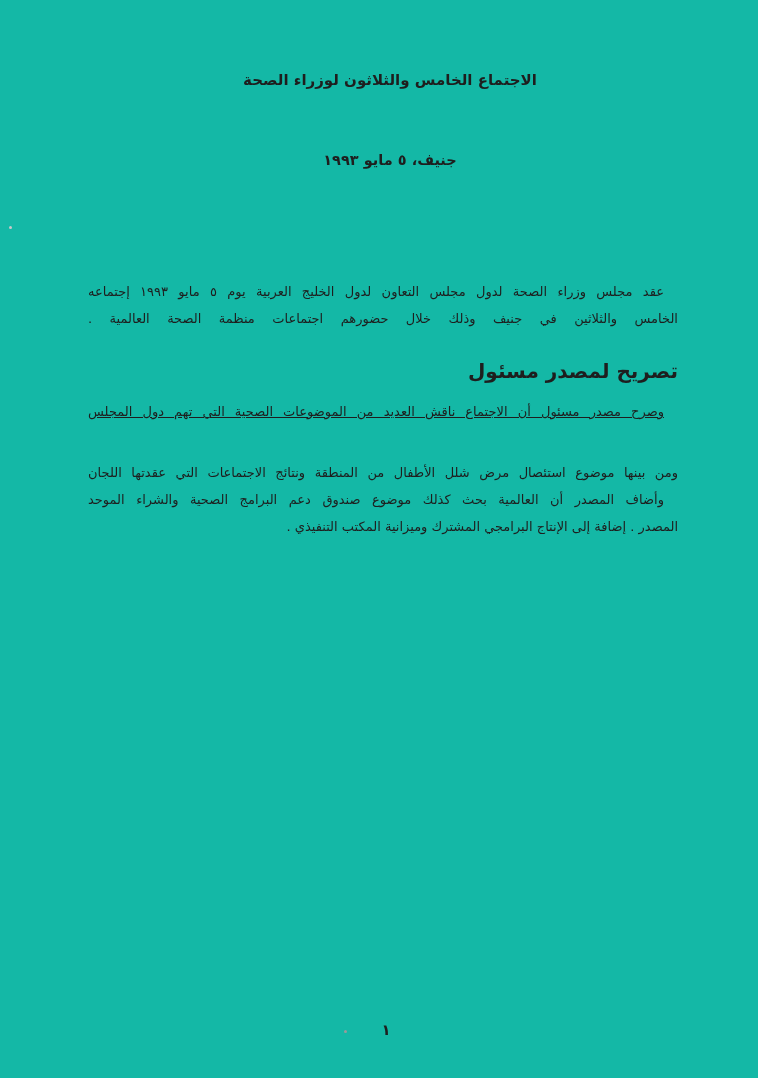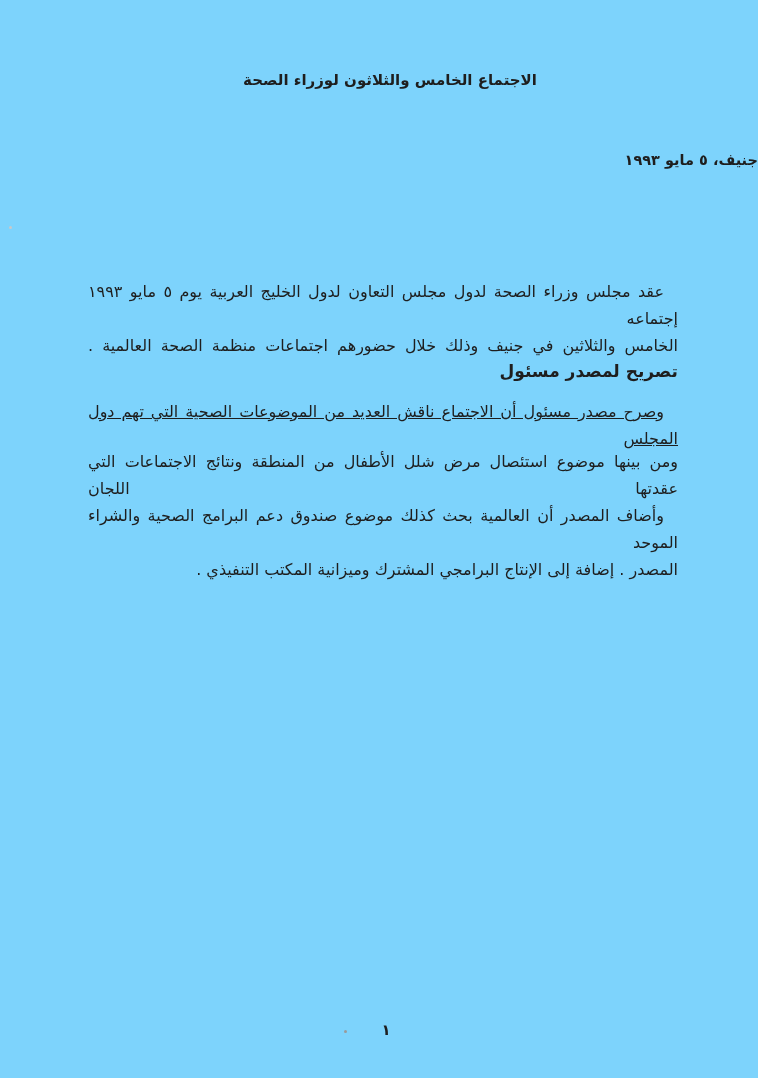--- a/index.html
+++ b/index.html
@@ -4,21 +4,21 @@
 <style>
   html, body {
     margin: 0;
     padding: 0;
     background: #ffffff;
   }
   .page {
     position: relative;
     width: 758px;
     height: 1078px;
-    background: #7dd3fc;
+    background: #14b8a6;
     overflow: hidden;
     font-family: "DejaVu Sans", "Liberation Sans", sans-serif;
     color: #1e1e1e;
   }
   
   .title-block {
     position: absolute;
     top: 64px;
     left: 22px;
     right: 0;
@@ -29,62 +29,62 @@
     font-size: 15px;
     font-weight: bold;
     line-height: 32px;
     white-space: nowrap;
   }
   .dateline {
     position: absolute;
     top: 152px;
     left: 22px;
     right: 0;
-    text-align: right;
+    text-align: center;
     direction: rtl;
     font-size: 14.5px;
     font-weight: bold;
     white-space: nowrap;
   }
   
   .body-col {
     position: absolute;
     left: 88px;
     right: 80px;
     direction: rtl;
   }
   .bline {
-    font-size: 16px;
+    font-size: 13px;
     line-height: 27px;
     white-space: nowrap;
     text-align: right;
   }
   .bline.full {
     white-space: normal;
     text-align: justify;
     text-align-last: justify;
   }
   .bline.indent {
     text-indent: 14px; 
   }
   .para1 { top: 278px; }
   .section-heading {
     position: absolute;
     left: 88px;
     right: 80px;
     top: 358px;
     direction: rtl;
     text-align: right;
-    font-size: 17px;
+    font-size: 20px;
     font-weight: bold;
     line-height: 26px;
     white-space: nowrap;
   }
   .para2 { top: 398px; text-decoration: underline; }
-  .para34 { top: 448px; }
+  .para34 { top: 459px; }
   .page-number {
     position: absolute;
     top: 1021px;
     left: 346px;
     width: 80px;
     text-align: center;
     font-size: 15px;
     font-weight: bold;
     direction: rtl;
   }

